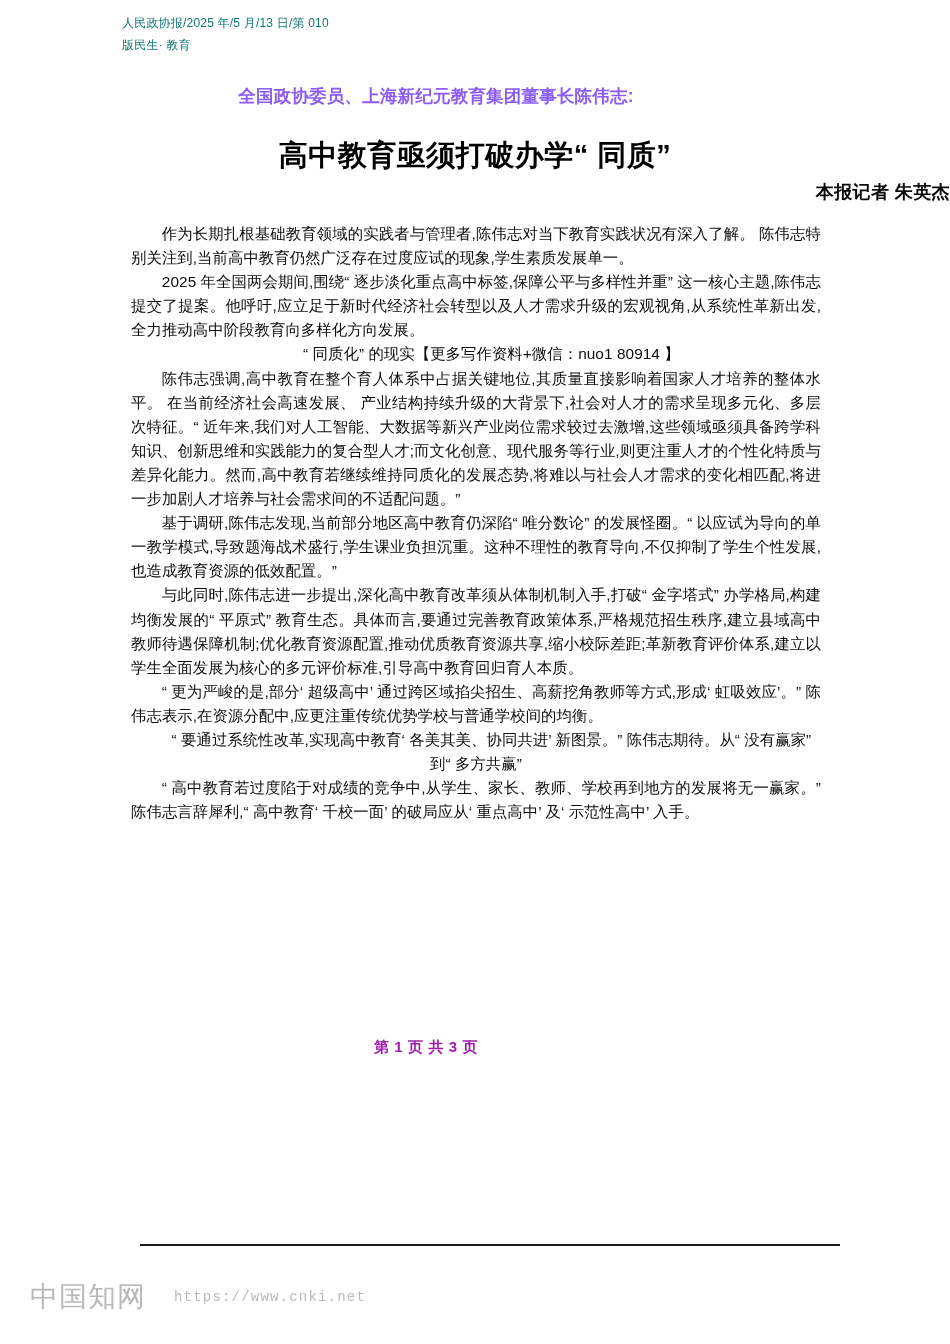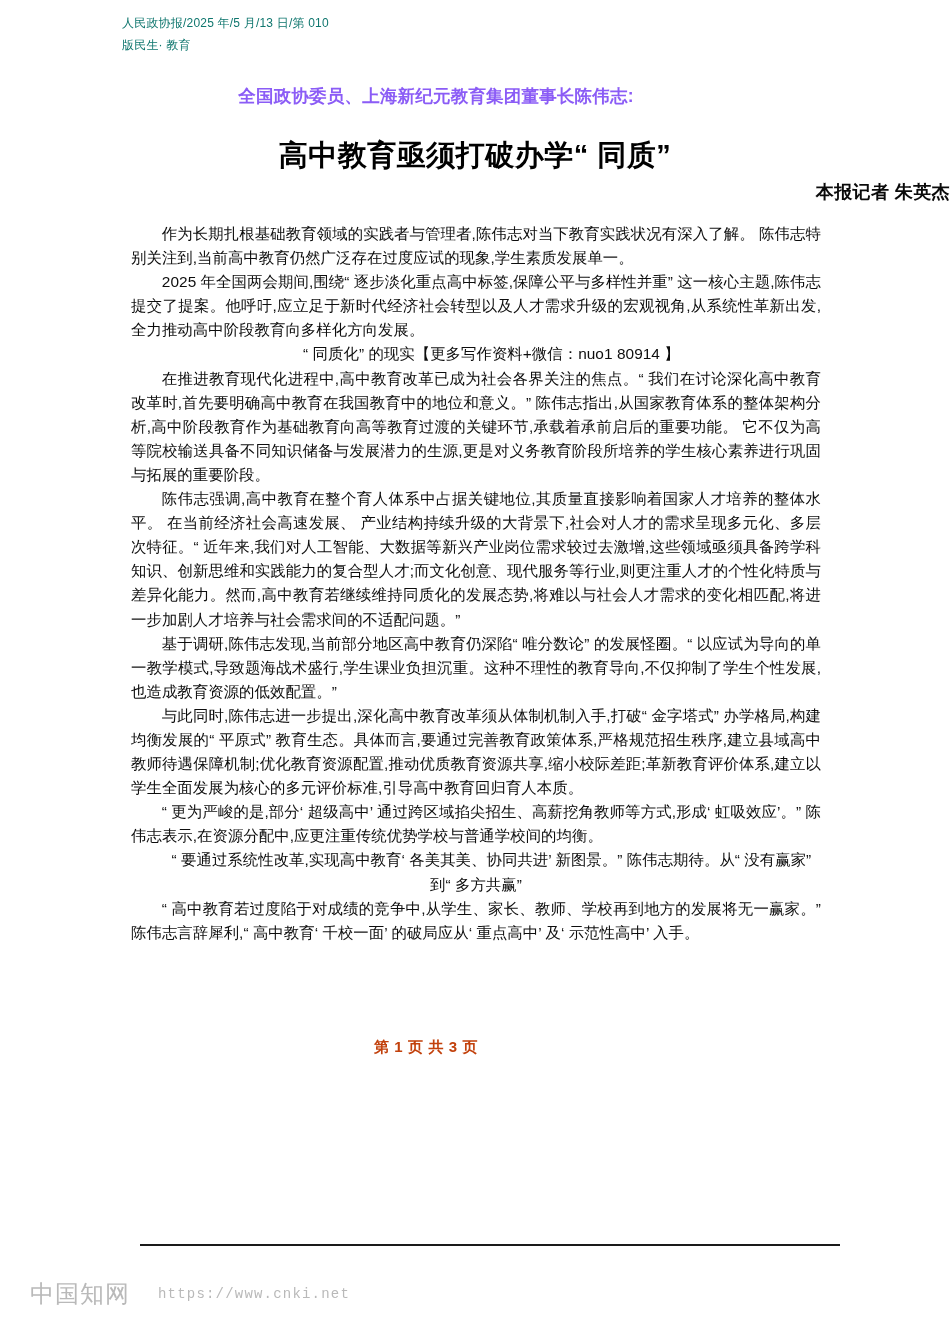--- a/index.html
+++ b/index.html
@@ -97,21 +97,21 @@
     position: absolute;
     left: 0;
     top: 1038px;
     width: 950px;
     text-align: center;
     padding-right: 98px;
     box-sizing: border-box;
     font-size: 15px;
     font-weight: bold;
     letter-spacing: 0.6px;
-    color: #c2410c;
+    color: #a21caf;
   }
 
   
   .bottom-rule {
     position: absolute;
     left: 140px;
     top: 1244px;
     width: 700px;
     height: 2px;
     background: #1a1a1a;
@@ -121,21 +121,21 @@
   .watermark {
     position: absolute;
     left: 30px;
     top: 1278px;
     display: flex;
     align-items: center;
     gap: 28px;
     color: #b9b9b9;
   }
   .watermark .wm-cn {
-    font-size: 24px;
+    font-size: 28px;
     letter-spacing: 1px;
     font-family: Liberation Sans, sans-serif;
   }
   .watermark .wm-url {
     font-size: 14px;
     letter-spacing: 1.2px;
     font-family: "Liberation Mono", "DejaVu Sans Mono", monospace;
   }
 </style>
 </head>
@@ -151,21 +151,20 @@
   <div class="kicker">全国政协委员、上海新纪元教育集团董事长陈伟志:</div>
 
   <div class="headline">高中教育亟须打破办学“ 同质”</div>
 
   <div class="byline">本报记者  朱英杰</div>
 
   <div class="body-text">
     <p>作为长期扎根基础教育领域的实践者与管理者,陈伟志对当下教育实践状况有深入了解。 陈伟志特别关注到,当前高中教育仍然广泛存在过度应试的现象,学生素质发展单一。</p>
     <p>2025 年全国两会期间,围绕“ 逐步淡化重点高中标签,保障公平与多样性并重” 这一核心主题,陈伟志提交了提案。他呼吁,应立足于新时代经济社会转型以及人才需求升级的宏观视角,从系统性革新出发,全力推动高中阶段教育向多样化方向发展。</p>
     <p class="no-justify">“ 同质化” 的现实【更多写作资料+微信：nuo1 80914 】</p>
-    <p>在推进教育现代化进程中,高中教育改革已成为社会各界关注的焦点。“ 我们在讨论深化高中教育改革时,首先要明确高中教育在我国教育中的地位和意义。” 陈伟志指出,从国家教育体系的整体架构分析,高中阶段教育作为基础教育向高等教育过渡的关键环节,承载着承前启后的重要功能。 它不仅为高等院校输送具备不同知识储备与发展潜力的生源,更是对义务教育阶段所培养的学生核心素养进行巩固与拓展的重要阶段。</p>
     <p>陈伟志强调,高中教育在整个育人体系中占据关键地位,其质量直接影响着国家人才培养的整体水平。 在当前经济社会高速发展、 产业结构持续升级的大背景下,社会对人才的需求呈现多元化、多层次特征。“ 近年来,我们对人工智能、大数据等新兴产业岗位需求较过去激增,这些领域亟须具备跨学科知识、创新思维和实践能力的复合型人才;而文化创意、现代服务等行业,则更注重人才的个性化特质与差异化能力。然而,高中教育若继续维持同质化的发展态势,将难以与社会人才需求的变化相匹配,将进一步加剧人才培养与社会需求间的不适配问题。”</p>
     <p>基于调研,陈伟志发现,当前部分地区高中教育仍深陷“ 唯分数论” 的发展怪圈。“ 以应试为导向的单一教学模式,导致题海战术盛行,学生课业负担沉重。这种不理性的教育导向,不仅抑制了学生个性发展,也造成教育资源的低效配置。”</p>
     <p>与此同时,陈伟志进一步提出,深化高中教育改革须从体制机制入手,打破“ 金字塔式” 办学格局,构建均衡发展的“ 平原式” 教育生态。具体而言,要通过完善教育政策体系,严格规范招生秩序,建立县域高中教师待遇保障机制;优化教育资源配置,推动优质教育资源共享,缩小校际差距;革新教育评价体系,建立以学生全面发展为核心的多元评价标准,引导高中教育回归育人本质。</p>
     <p>“ 更为严峻的是,部分‘ 超级高中’ 通过跨区域掐尖招生、高薪挖角教师等方式,形成‘ 虹吸效应’。” 陈伟志表示,在资源分配中,应更注重传统优势学校与普通学校间的均衡。</p>
     <p class="no-justify">“ 要通过系统性改革,实现高中教育‘ 各美其美、协同共进’ 新图景。” 陈伟志期待。从“ 没有赢家” 到“ 多方共赢”</p>
     <p>“ 高中教育若过度陷于对成绩的竞争中,从学生、家长、教师、学校再到地方的发展将无一赢家。” 陈伟志言辞犀利,“ 高中教育‘ 千校一面’ 的破局应从‘ 重点高中’ 及‘ 示范性高中’ 入手。</p>
   </div>
 
   <div class="page-count">第 1 页 共 3 页</div>
 

